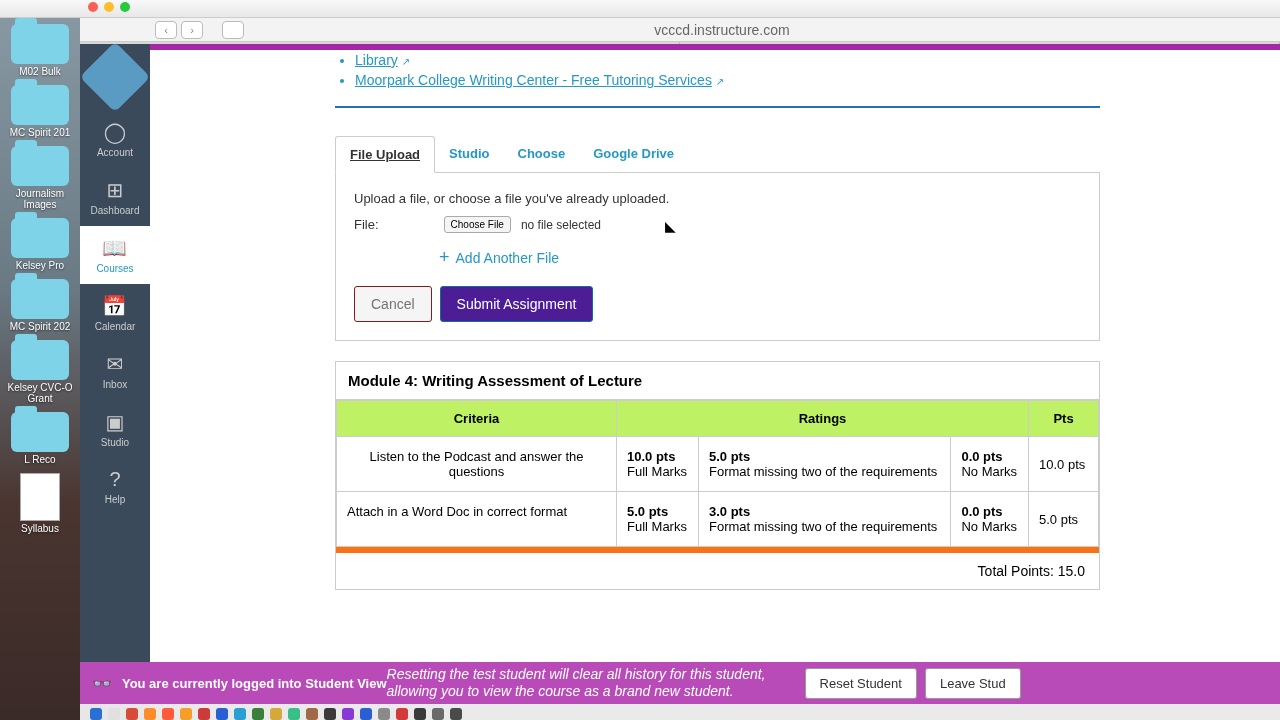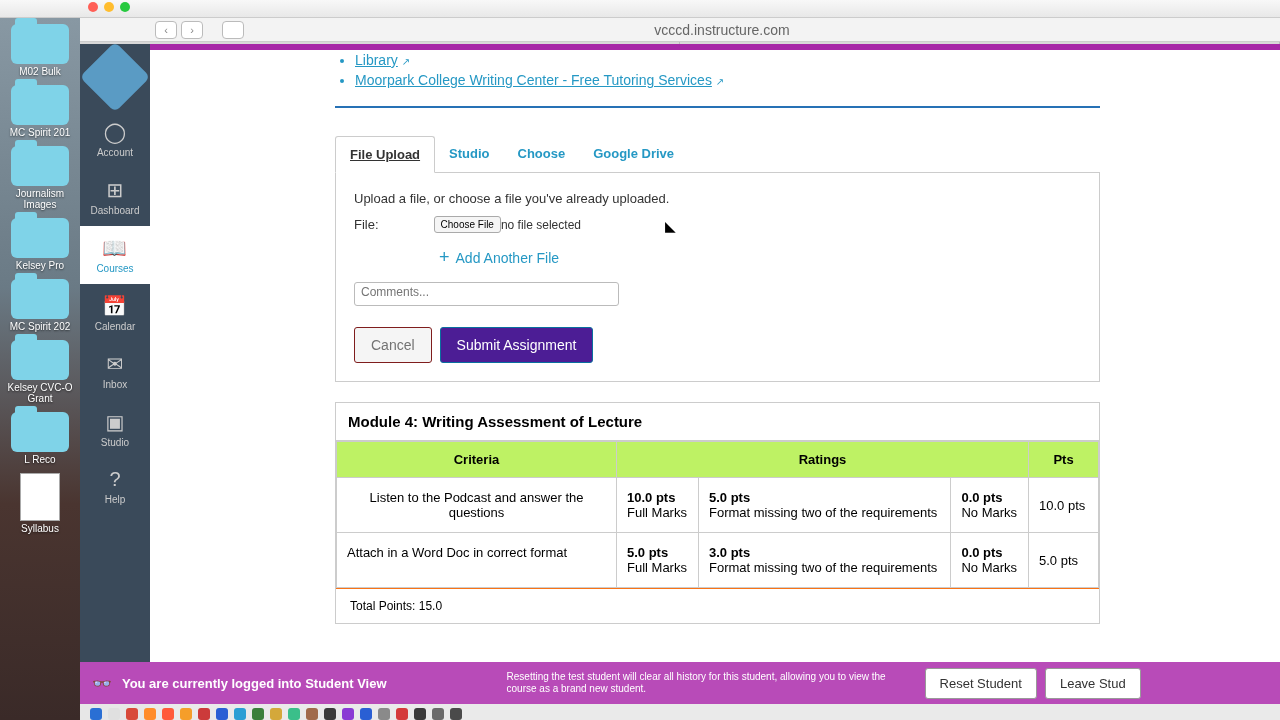--- a/index.html
+++ b/index.html
@@ -37,42 +37,42 @@
 .links { margin-top:0; }
 .links li { color:#2598c4; font-size:14px; margin:2px 0 4px 20px;}
 .links a { color:#2598c4; text-decoration:underline; }
 .hr-blue { border:none; border-top:2px solid #2671b5; margin:18px 0 28px; }
 
 .upload-tabs { display:flex; border-bottom:1px solid #ccc; font-size:13px; }
 .utab { padding:10px 14px; color:#2598c4; cursor:pointer;font-weight:bold; }
 .utab.active { color:#333; border:1px solid #ccc; border-bottom:1px solid #fff; border-radius:3px 3px 0 0; margin-bottom:-1px; text-decoration:underline;}
 
 .upload-body { border:1px solid #ccc; border-top:none; padding:18px; font-size:13px; color:#333; }
-.file-row { margin-top:10px; display:flex; align-items:center; }
+.file-row { margin-top:10px; display:flex; align-items:center; gap:10px;}
 .choose-btn { font-size:10px; padding:2px 6px; background:#f5f5f5; border:1px solid #aaa; border-radius:3px; margin-left:55px;}
 .nofile { color:#333; font-size:12px;}
 .add-file { color:#2598c4; font-size:14px; margin:14px 0 14px 85px; display:flex; align-items:center; gap:6px; cursor:pointer;}
 .add-file .plus { font-size:18px; font-weight:300; }
 .comments { width:265px; height:24px; border:1px solid #bbb; border-radius:3px; padding:2px 6px; font-size:12px; resize:none;}
 .btn-row { margin-top:18px; display:flex; gap:8px;}
 .btn { padding:9px 16px; font-size:14px; border-radius:3px; cursor:pointer; }
 .btn-cancel { background:#f5f5f5; border:1px solid #7f1d1d; color:#737373;}
 .btn-submit { background:#4c1d95; border:1px solid #0a6f9f; color:#fff; font-weight:500;}
 
 .rubric { border:1px solid #ccc; margin-top:20px; }
 .rubric-title { padding:10px 12px; font-size:15px; font-weight:bold; border-bottom:1px solid #ccc;}
 .rubric table { width:100%; border-collapse:collapse; font-size:13px; }
 .rubric th { border:1px solid #ccc; padding:10px; font-weight:bold; background:#bef264;}
 .rubric td { border:1px solid #ccc; padding:12px 10px; vertical-align:top;}
 .rubric td.rating b { display:block; }
-.rubric .total { padding:10px 14px; font-size:12px; border-top:1px solid #f97316;}
+.rubric .total { text-align:right; padding:10px 14px; font-size:14px; border-top:6px solid #f97316;}
 
 .student-view { position:absolute; left:80px; right:0; bottom:16px; height:42px; background:#b84bb8; color:#fff; display:flex; align-items:center; padding:0 12px; font-size:13px; z-index:20;}
 .sv-icon { margin-right:10px; font-size:16px;}
-.sv-msg { flex:1; font-size:10px; margin-left:120px; max-width:410px; line-height:1.25;}
+.sv-msg { flex:1; font-size:14px; font-style:italic; max-width:410px; line-height:1.25;}
 .sv-btn { background:#fff; color:#333; border:1px solid #999; border-radius:3px; padding:7px 14px; margin-left:8px; font-size:13px;}
 
 .dock { position:absolute; left:80px; right:0; bottom:0; height:16px; background:rgba(230,230,230,.85); display:flex; align-items:flex-end; gap:6px; padding:0 10px; z-index:30;}
 .dock-app { width:12px; height:12px; border-radius:3px; }
 
 .cursor { position:absolute; left:665px; top:218px; font-size:14px; color:#000; z-index:50; pointer-events:none;}
 </style>
 </head>
 <body>
 
@@ -151,21 +151,20 @@
       <div>Upload a file, or choose a file you've already uploaded.</div>
       <div class="file-row">
         <span>File:</span>
         <button class="choose-btn">Choose File</button>
         <span class="nofile">no file selected</span>
       </div>
       <div class="add-file">
         <span class="plus">+</span>
         <span>Add Another File</span>
       </div>
-      <textarea class="comments" placeholder="Comments..." style=""></textarea>
       <div class="btn-row">
         <button class="btn btn-cancel">Cancel</button>
         <button class="btn btn-submit">Submit Assignment</button>
       </div>
     </div>
 
     <div class="rubric">
       <div class="rubric-title">Module 4: Writing Assessment of Lecture</div>
       <table>
         <thead>

